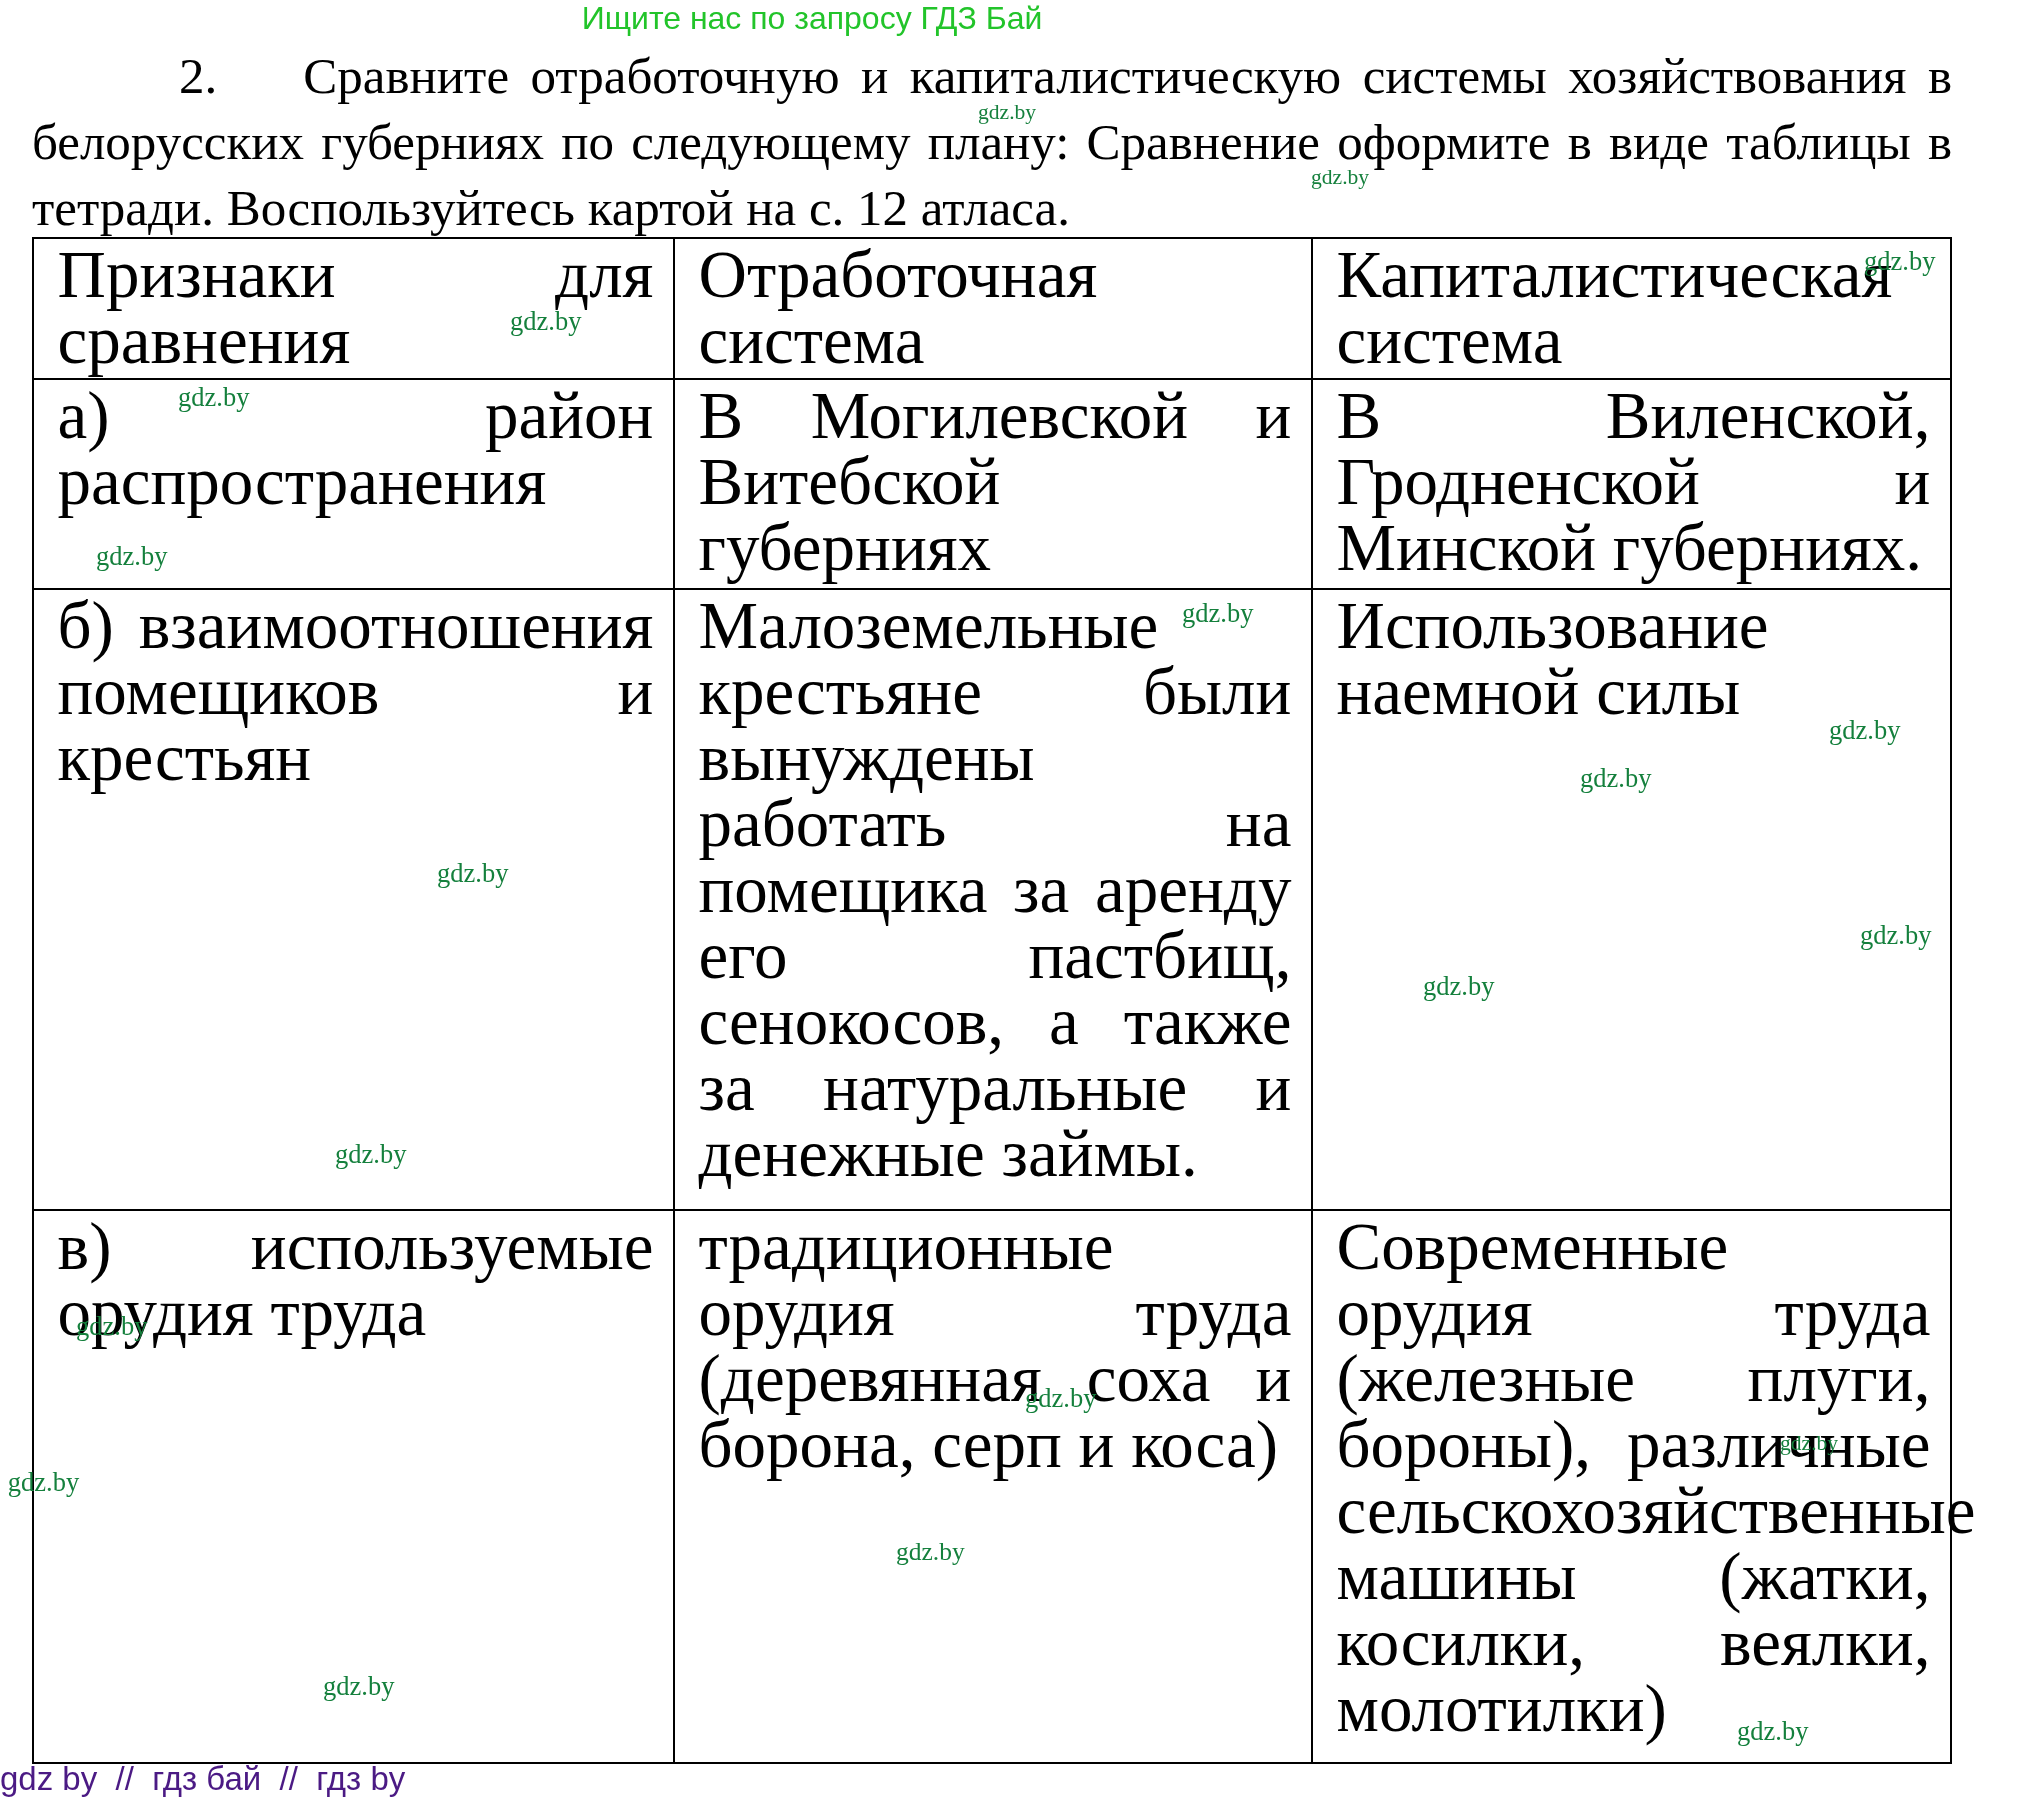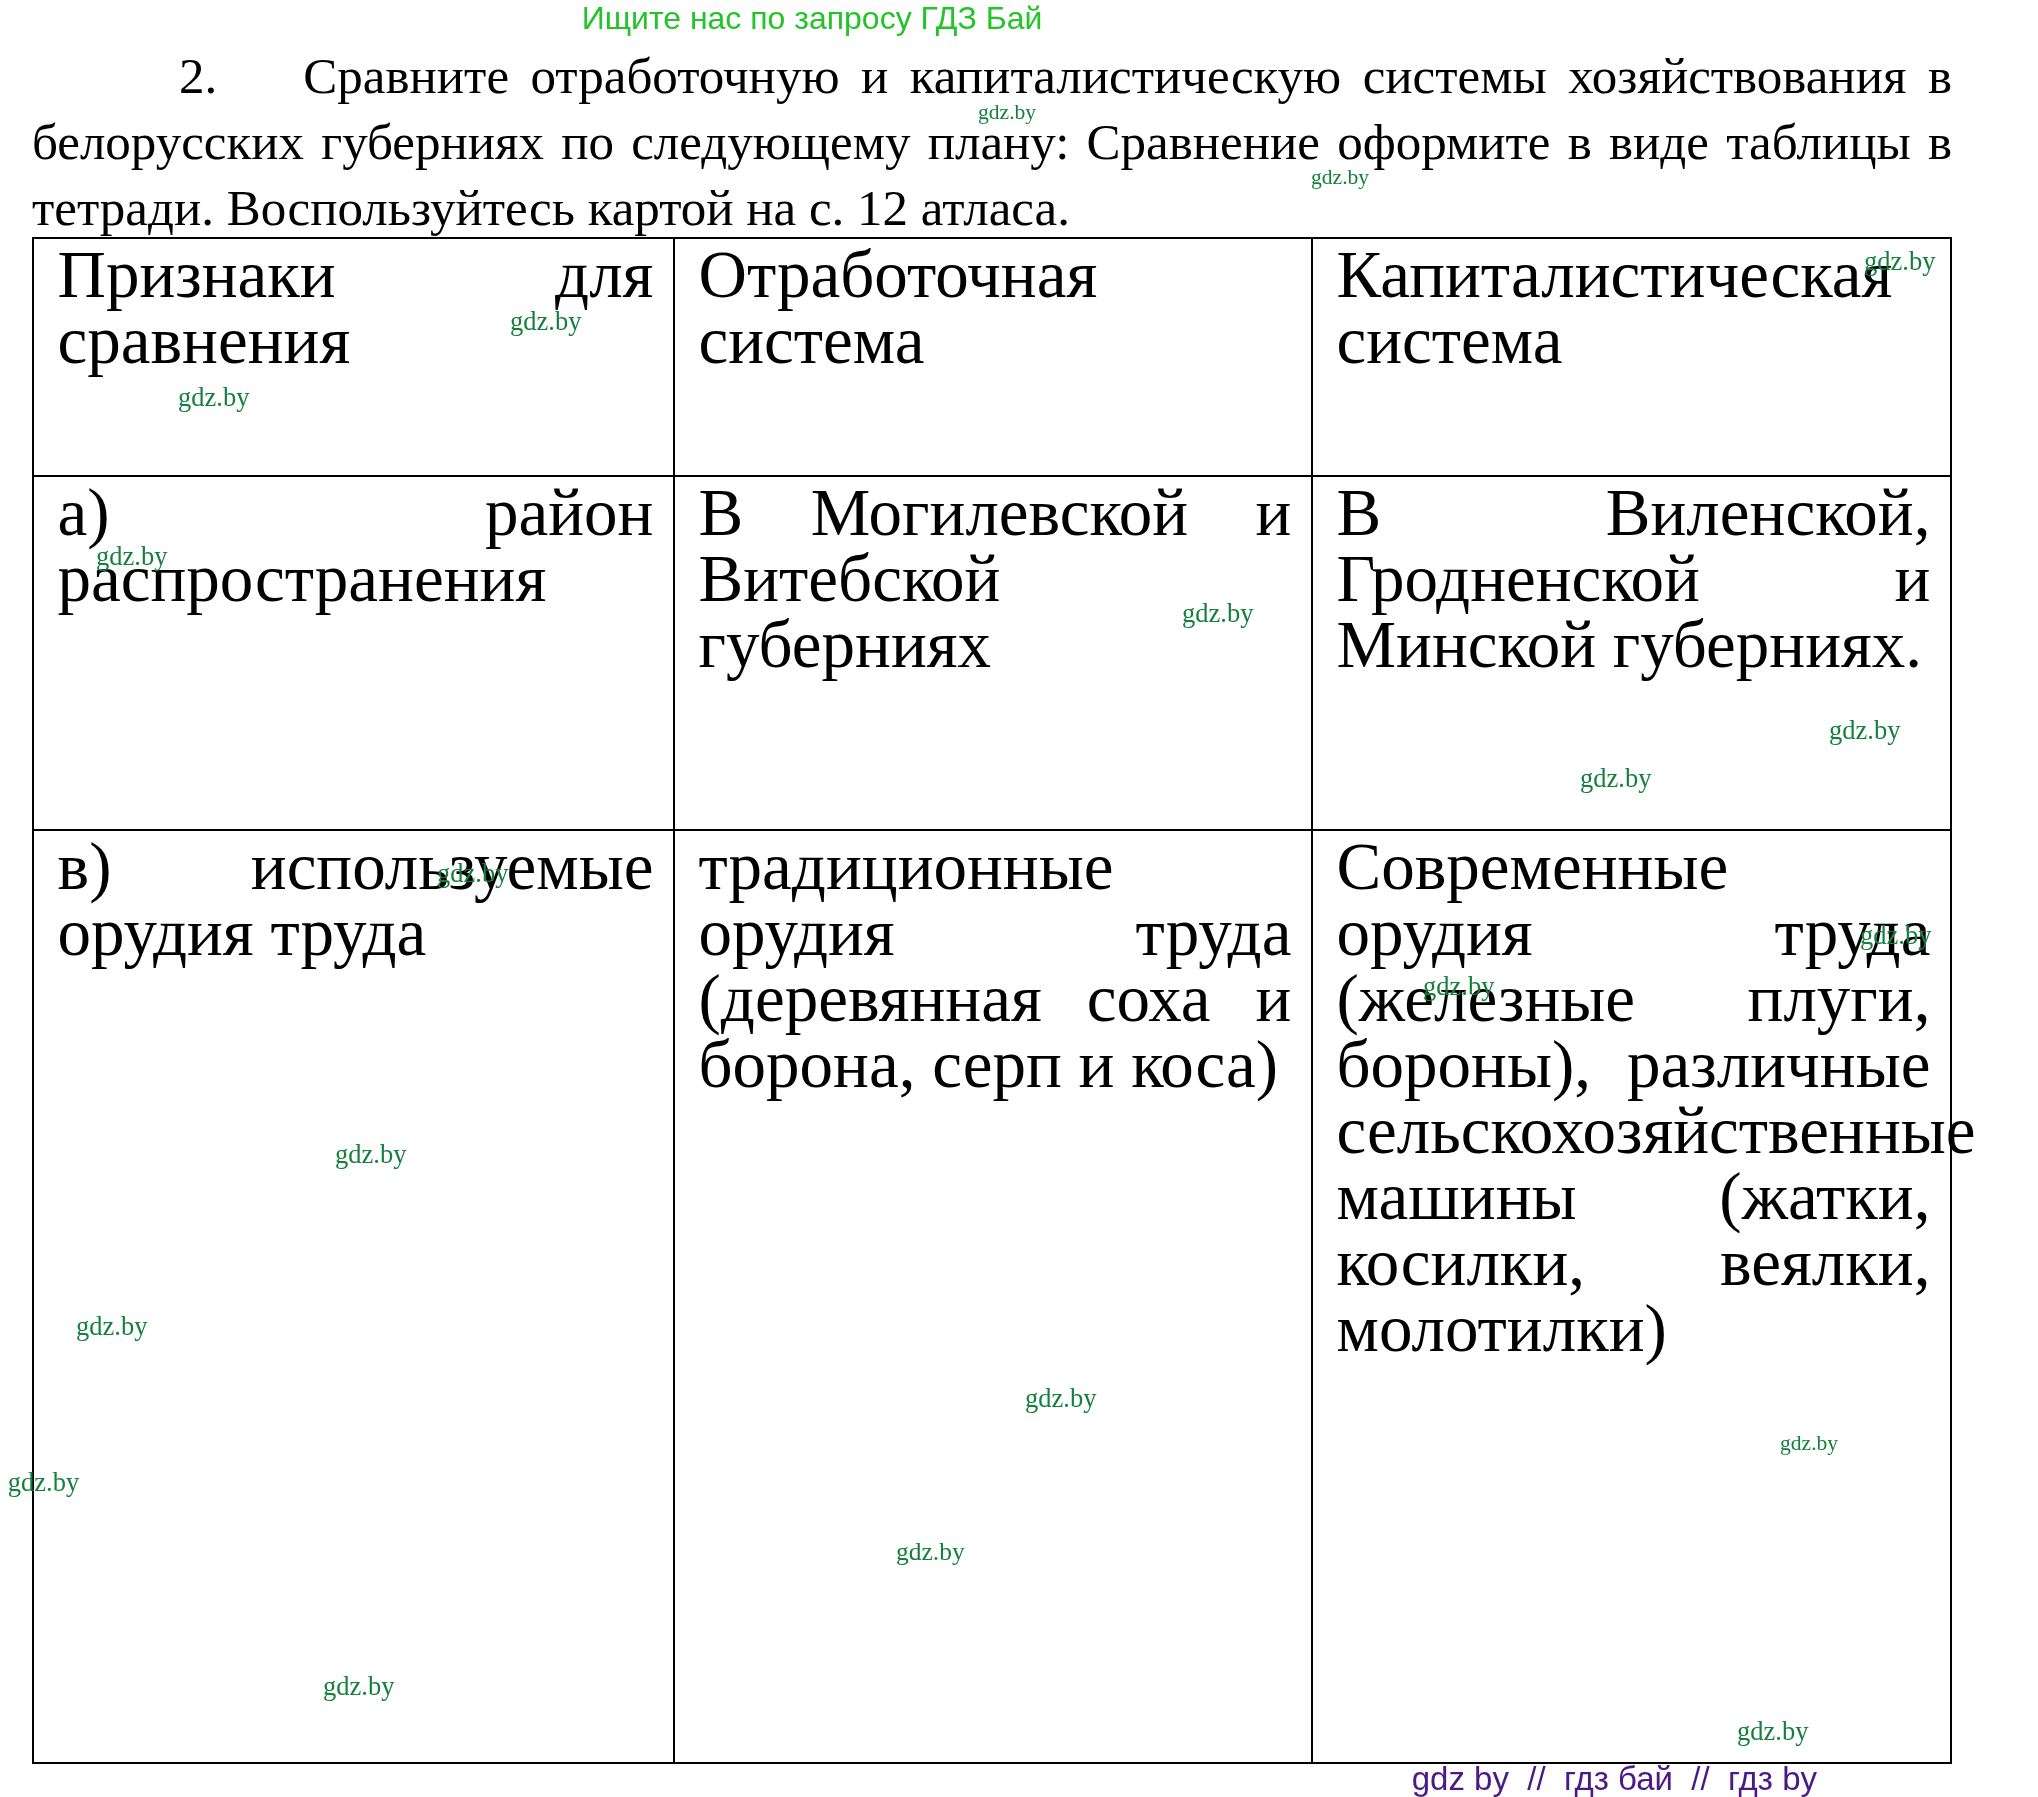--- a/index.html
+++ b/index.html
@@ -25,21 +25,21 @@
     text-align: justify; text-align-last: left; position: relative;
   }
   .tbl tr.last td { border-bottom: none; }
   .col1 { width: 641px; }
   .col2 { width: 638px; }
   .wm {
     position: absolute; font-family: Liberation Serif, serif; font-size: 26.5px;
     line-height: 29px; color: #15803d; white-space: nowrap;
   }
   .footer {
-    position: absolute; left: 0; top: 1760px; width: 1817px; text-align: right;
+    position: absolute; left: 0; top: 1760px; width: 1817px; text-align: left;
     font-family: "Liberation Sans", sans-serif; font-size: 33px; line-height: 37px;
     color: #4b1a84; white-space: pre;
   }
 </style>
 </head>
 <body>
 
 <div class="banner">Ищите нас по запросу ГДЗ Бай</div>
 
 <div class="intro"><span class="indent"></span><span>2.</span>&nbsp;&nbsp;&nbsp;&nbsp;<span>Сравните отработочную и капиталистическую системы хозяйствования в белорусских губерниях по следующему плану: Сравнение оформите в виде таблицы в тетради. Воспользуйтесь картой на с. 12 атласа.</span></div>
@@ -56,20 +56,25 @@
   <tbody>
       <tr style="height:133px;">
     <td>Признаки для сравнения</td>
     <td>Отработочная система</td>
     <td>Капиталистическая система</td>
   </tr>
   <tr style="height:200px;padding-left:28px;">
     <td>а) район распространения</td>
     <td>В Могилевской и Витебской губерниях</td>
     <td>В Виленской, Гродненской и Минской губерниях.</td>
+  </tr>
+  <tr style="height:467px;">
+    <td>б) взаимоотношения помещиков и крестьян</td>
+    <td>Малоземельные крестьяне были вынуждены работать на помещика за аренду его пастбищ, сенокосов, а также за натуральные и денежные займы.</td>
+    <td>Использование наемной силы</td>
   </tr>
   <tr style="height:465px;">
     <td>в) используемые орудия труда</td>
     <td>традиционные орудия труда (деревянная соха и борона, серп и коса)</td>
     <td>Современные орудия труда (железные плуги, бороны), различные сельскохозяйственные машины (жатки, косилки, веялки, молотилки)</td>
   </tr>
 </tbody>
   </table>
 
 <div class="wm" style="left:1864px;top:247px;">gdz.by</div>

